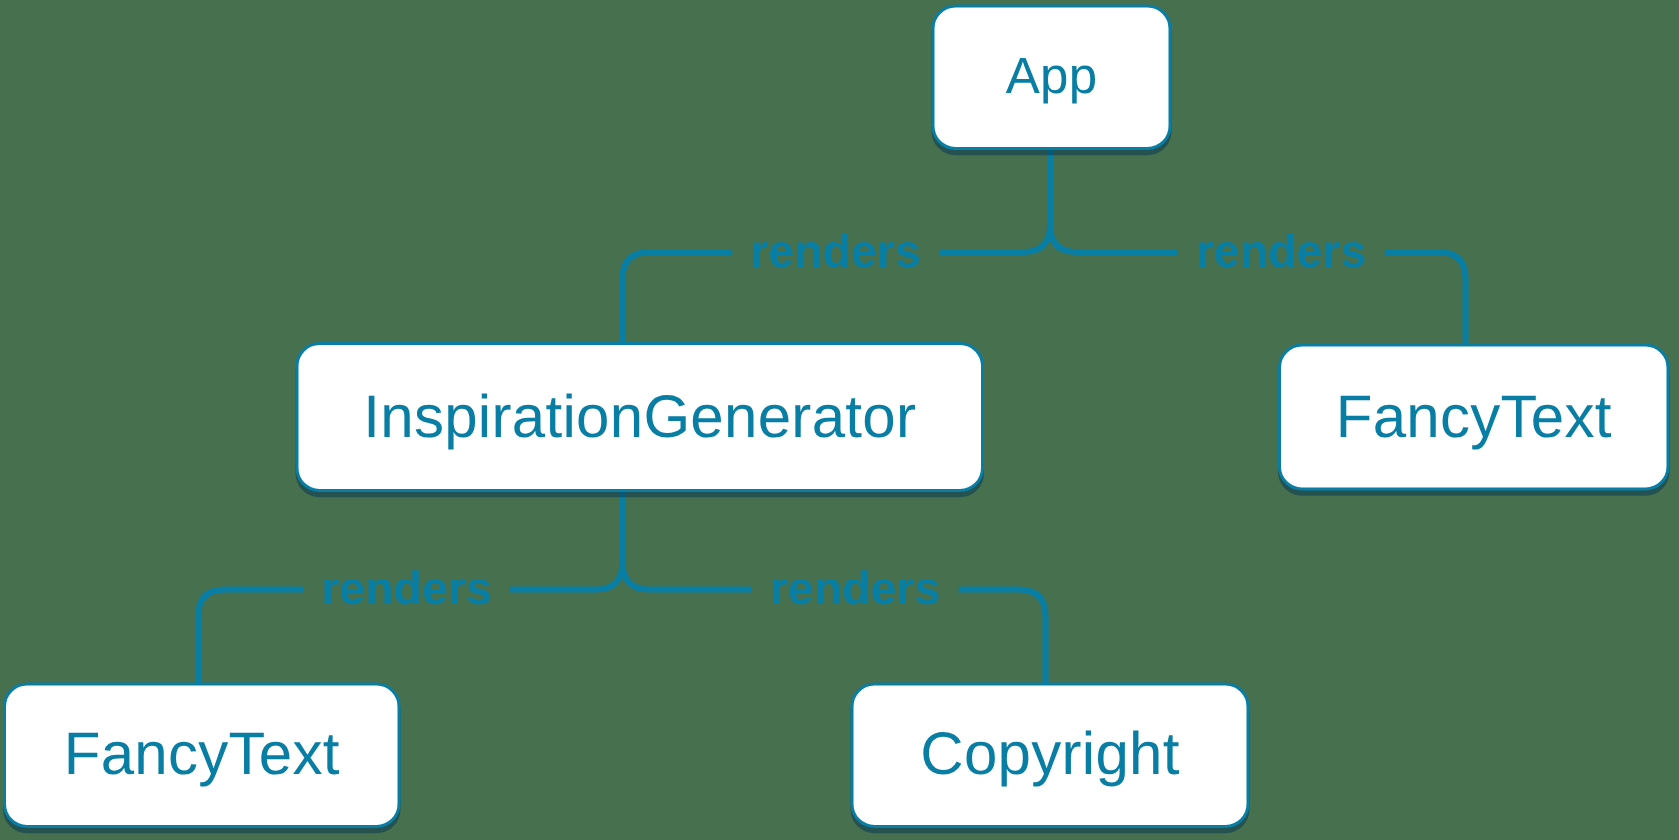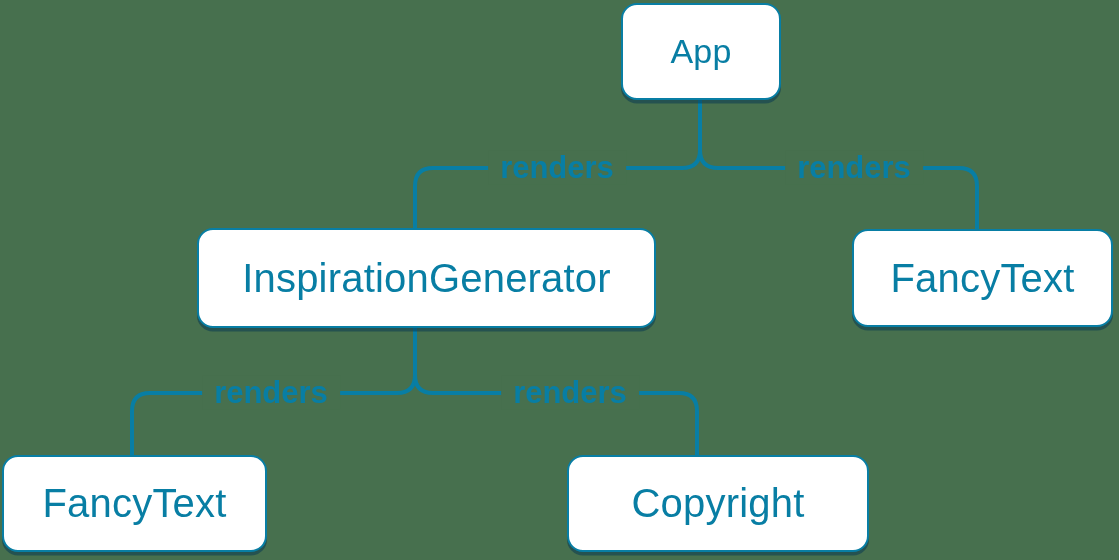--- a/index.html
+++ b/index.html
@@ -68,15 +68,15 @@
   <span class="edge-label" style="left:570px;top:393px;">renders</span>
 
   <div class="node big" style="left:197px;top:228px;width:459px;height:100px;">InspirationGenerator</div>
 
   <div class="node small" style="left:621px;top:3px;width:160px;height:97px;">App</div>
 
   <div class="node big" style="left:852px;top:229px;width:261px;height:98px;">FancyText</div>
 
   <div class="node big" style="left:2px;top:455px;width:265px;height:97px;">FancyText</div>
 
-  <div class="node big" style="left:567px;top:455px;width:302px;height:97px;">Copyright</div>
+  <div class="node big" style="left:567px;top:455px;width:266px;height:97px;">Copyright</div>
 
 </div>
 
 </body></html>

